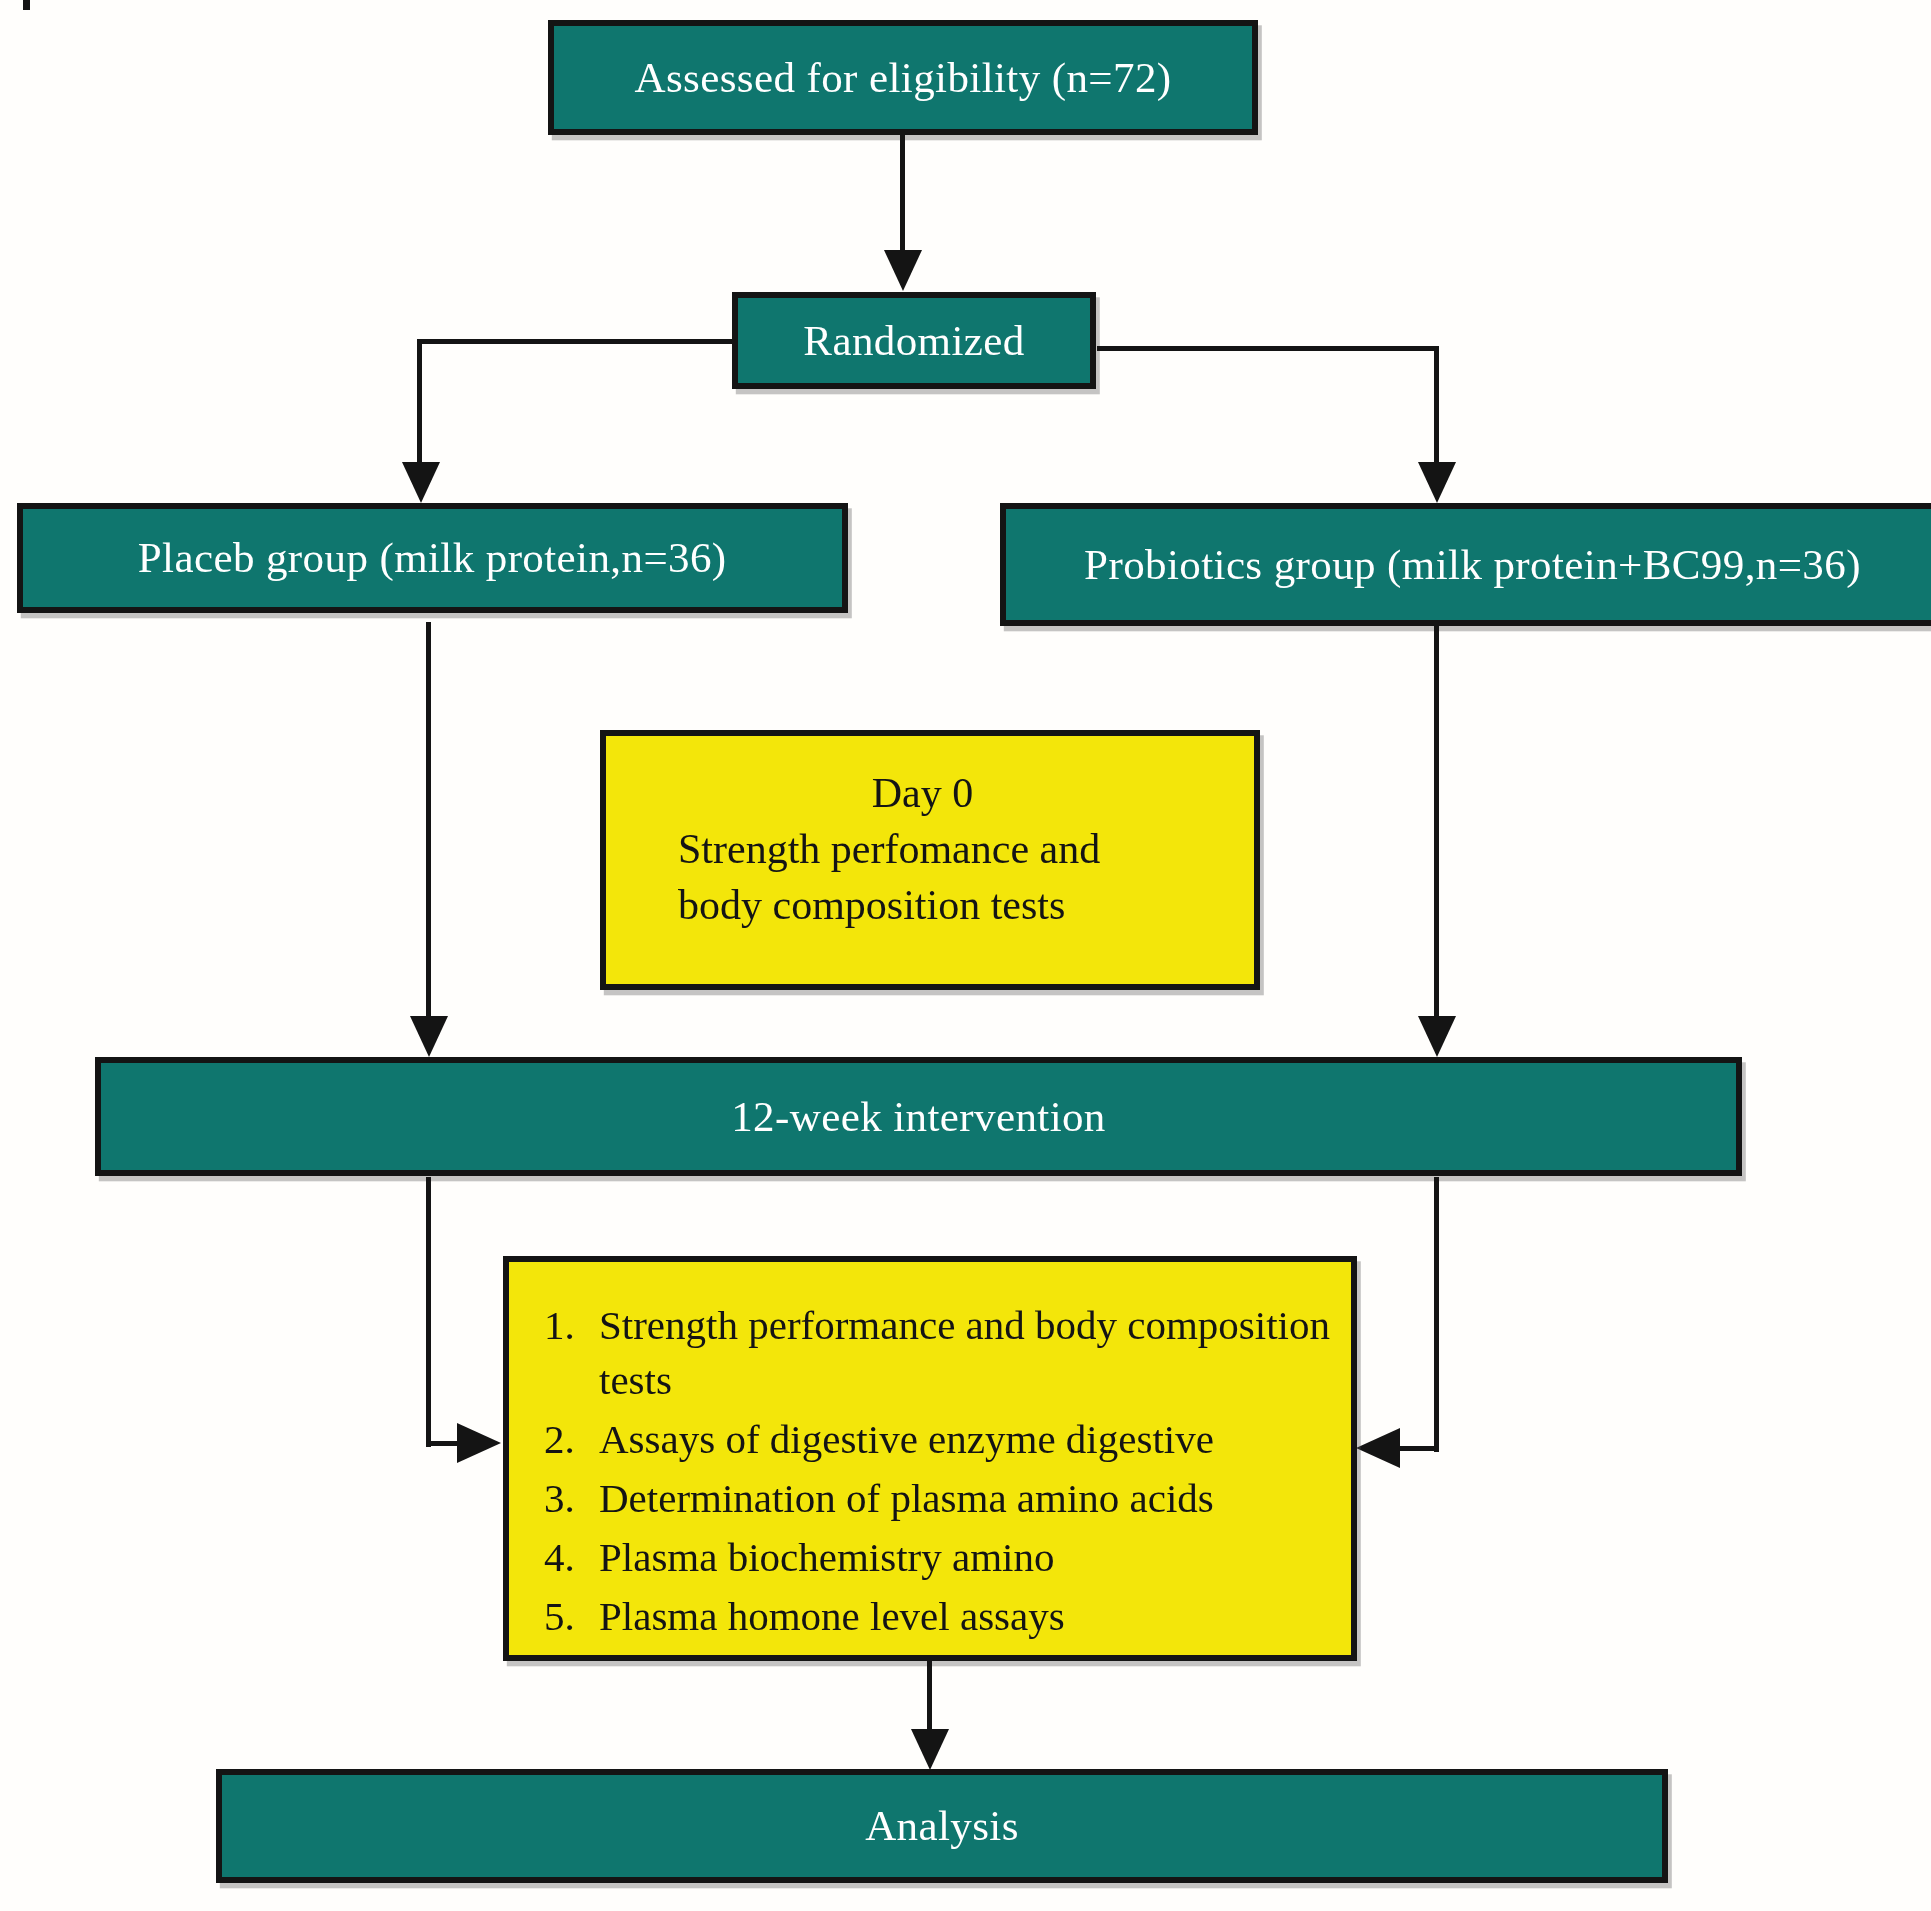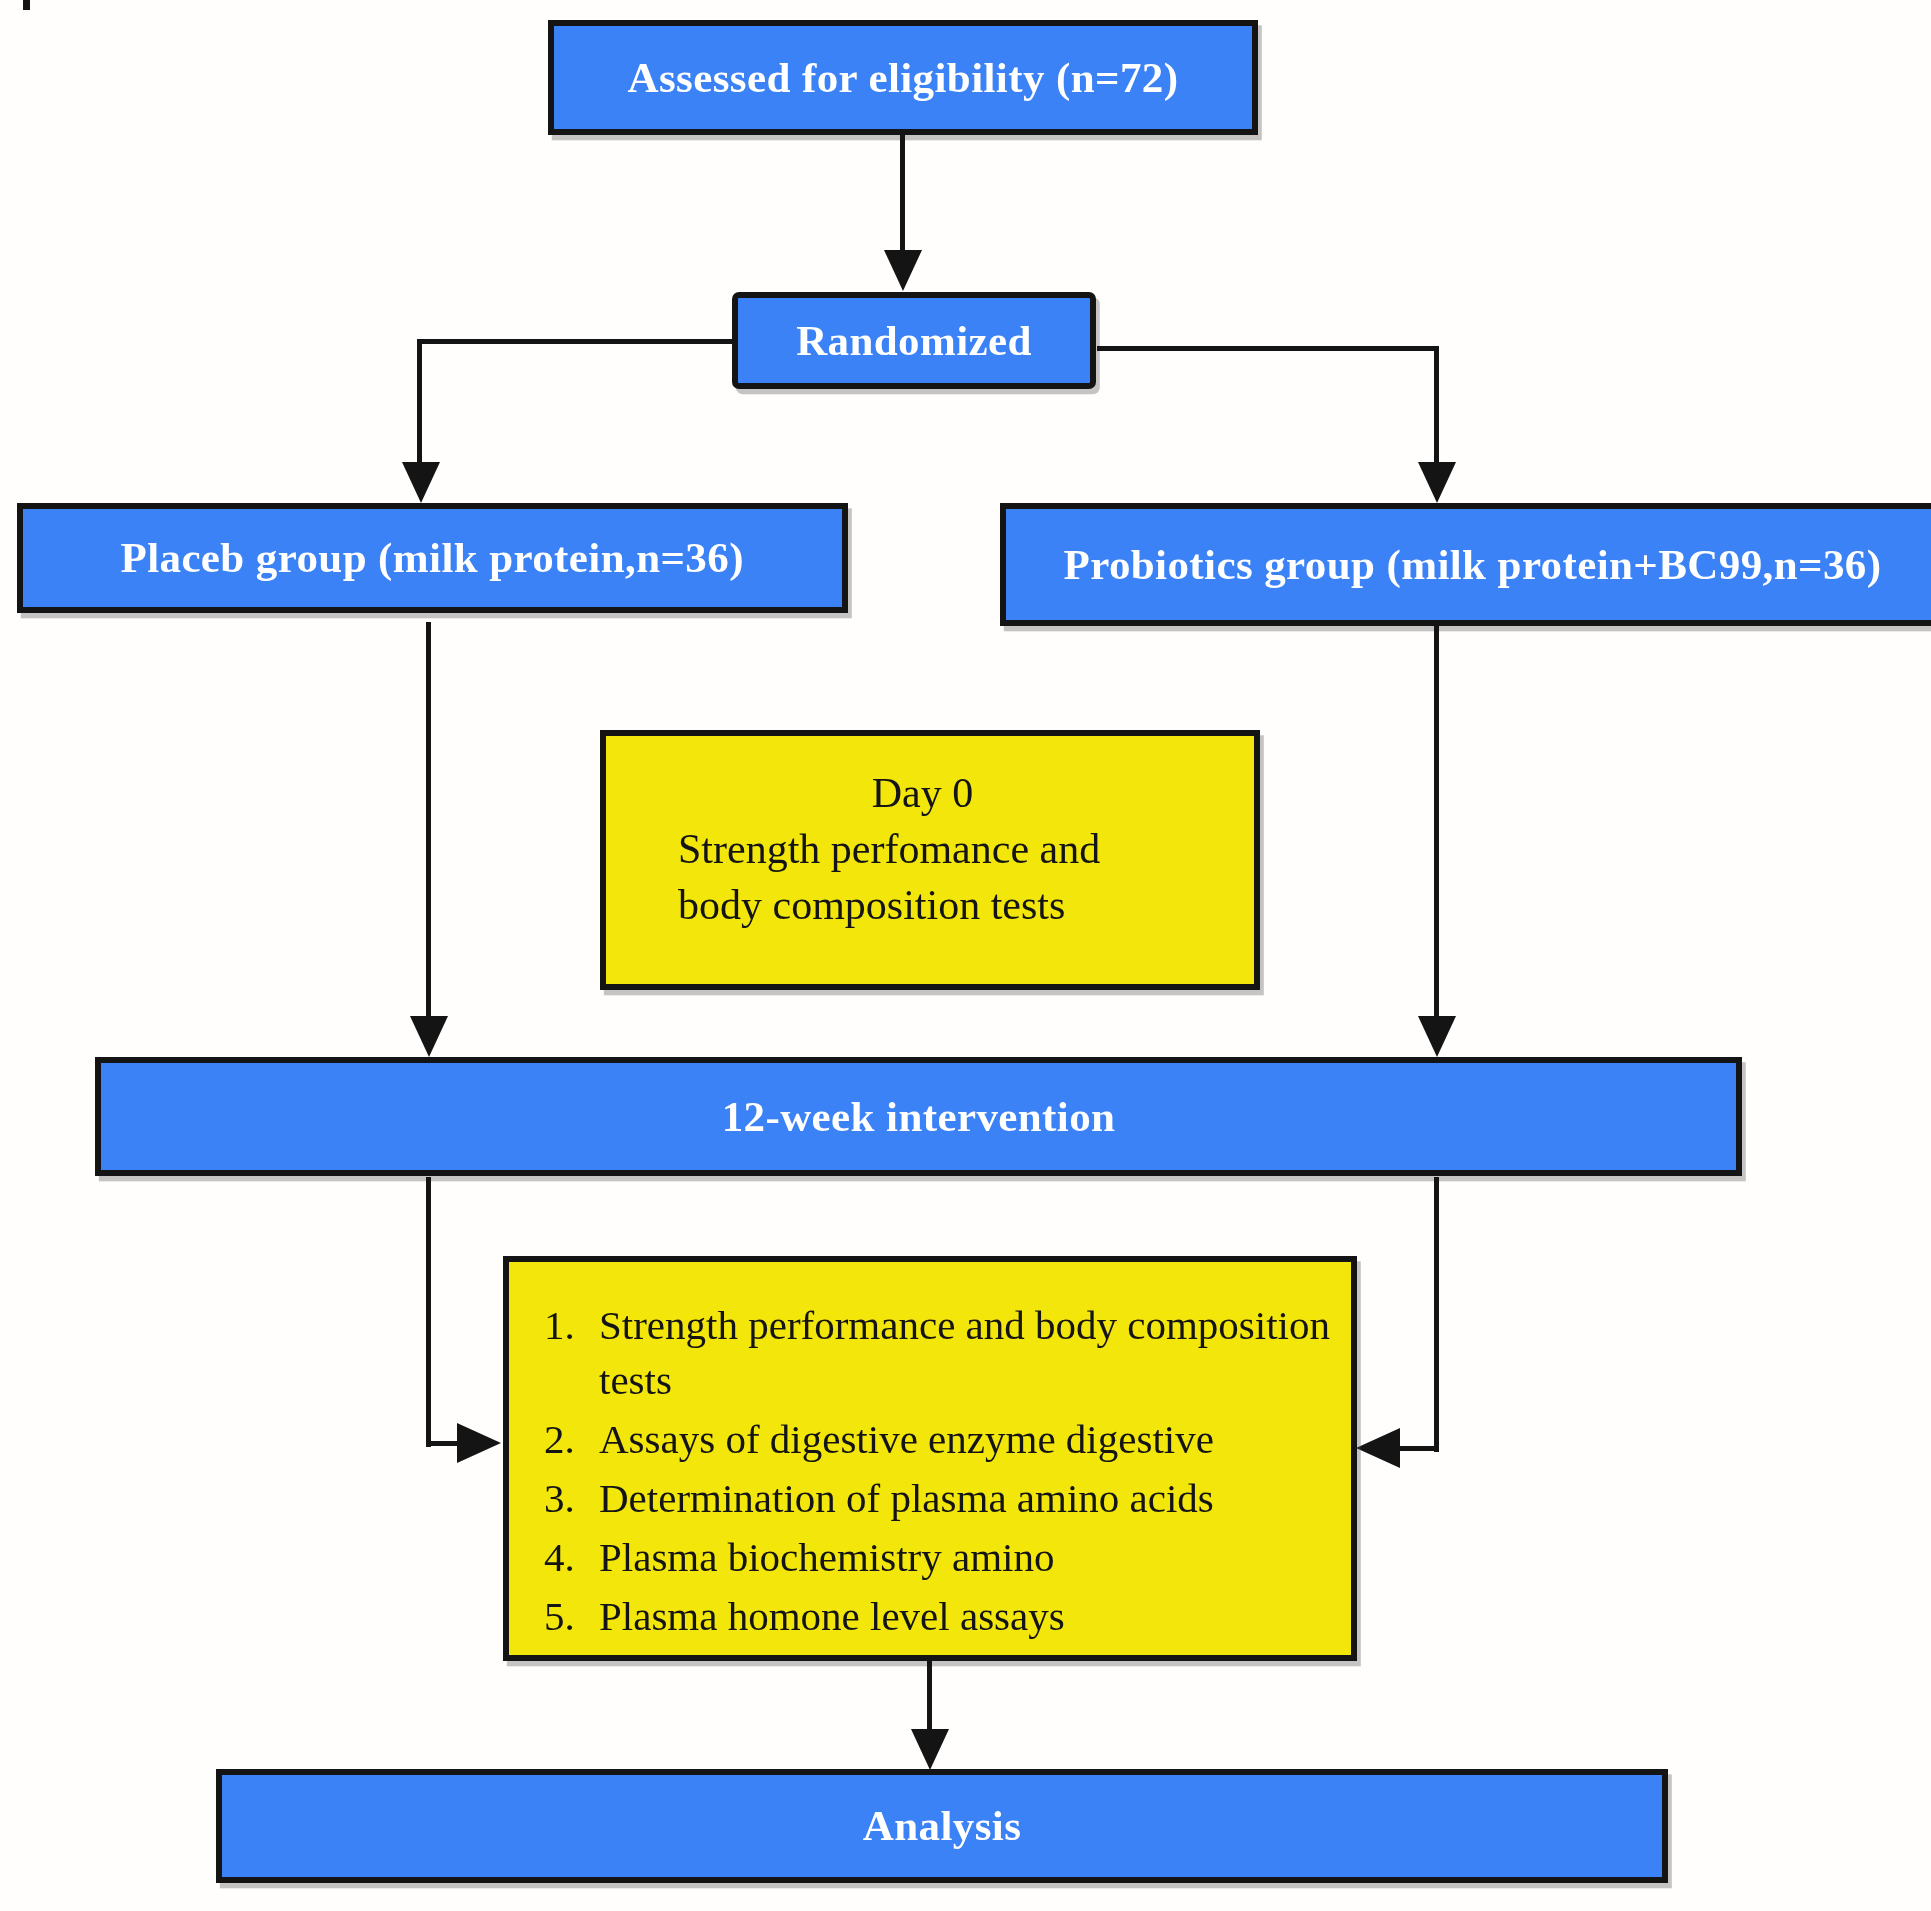--- a/index.html
+++ b/index.html
@@ -20,38 +20,37 @@
   .box {
     position: absolute;
     box-sizing: border-box;
     border: 6px solid #141414;
     display: flex;
     align-items: center;
     justify-content: center;
     box-shadow: 3.8px 5.3px 0 rgba(90,90,90,0.35);
   }
   .box.blue {
-    background: #3b82f6;
+    background: #0f766e;
     color: #ffffff;
-    font-weight: bold;
   }
   .box.yellow {
     background: #F3E60A;
     color: #141414;
   }
   .box-label {
     text-align: center;
     font-size: 43px;
     line-height: 1.2;
     letter-spacing: 0.4px;
   }
   
   .b-assessed   { left: 548px;  top: 20px;   width: 710px;  height: 115px; }
   
-  .b-randomized { left: 732px;  top: 292px;  width: 364px;  height: 97px; border-radius: 7px; }
+  .b-randomized { left: 732px;  top: 292px;  width: 364px;  height: 97px; }
   
   .b-placebo    { left: 16.7px;   top: 503px;  width: 831px; height: 110px; }
   .b-probiotics { left: 964px; top: 503px;  width: 945px; height: 123px; margin-left: 36px; }
   
   .b-day0 {
     left: 600px; top: 730px; width: 660px; height: 260px;
     display: block;
     padding: 30px 87px 8px 72px;
   }
   .day0-line { font-size: 42px; line-height: 1.33; }

